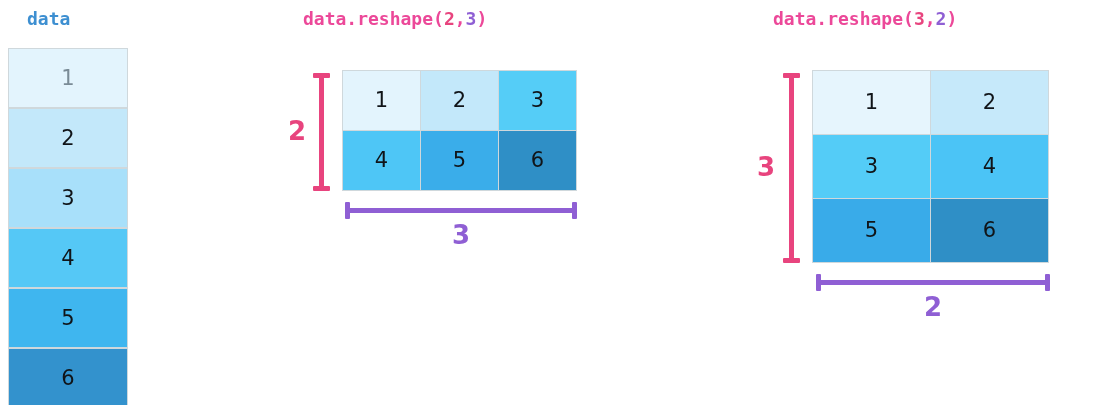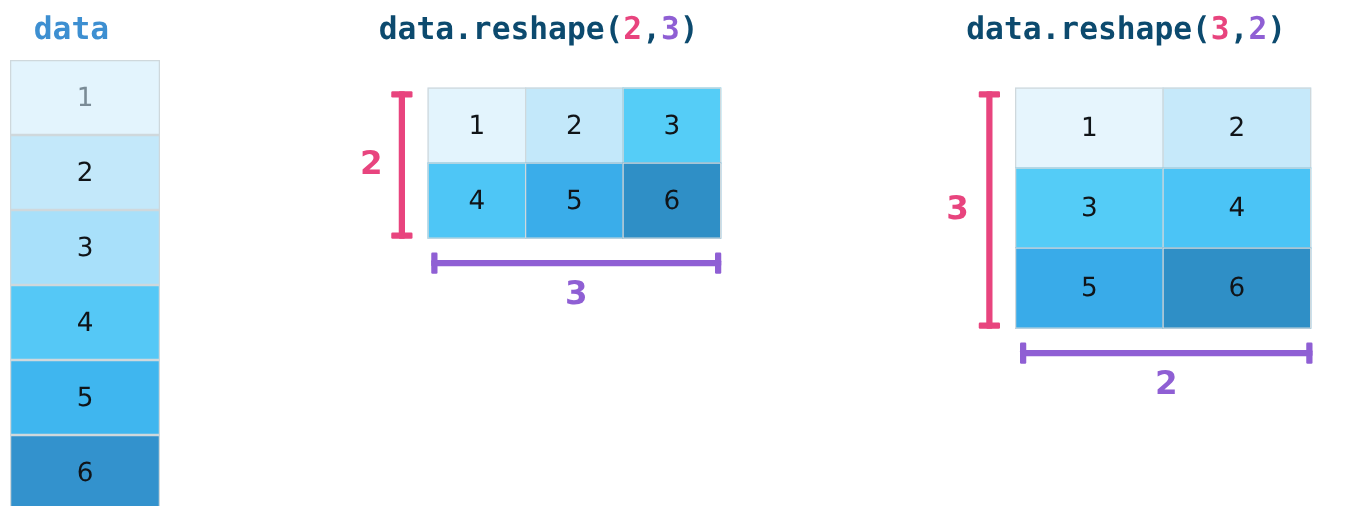--- a/index.html
+++ b/index.html
@@ -13,26 +13,26 @@
     position: relative;
     overflow: hidden;
     font-family: "DejaVu Sans", sans-serif;
   }
 
   
   .heading {
     position: absolute;
     font-family: "DejaVu Sans Mono", monospace;
     font-weight: bold;
-    font-size: 25px;
+    font-size: 18px;
     letter-spacing: 0px;
     white-space: nowrap;
     color: #3d8fd1;
   }
-  .heading .tok-blue { color: #0c4a6e; }
+  .heading .tok-blue { color: #ec4899; }
   .heading .tok-pink { color: #e8447e; }
   .heading .tok-purple { color: #8f5fd4; }
 
   #heading-data   { left: 27px;  top: 8px;  }
   #heading-r23    { left: 303px; top: 8px;  }
   #heading-r32    { left: 773px; top: 8px;  }
 
   
   .cell {
     position: absolute;

